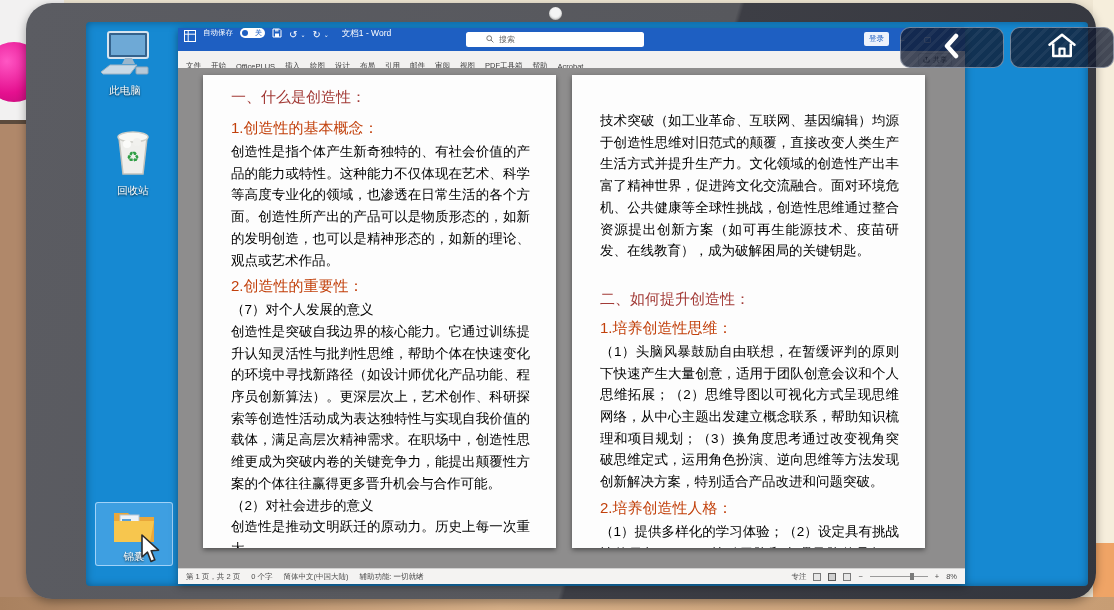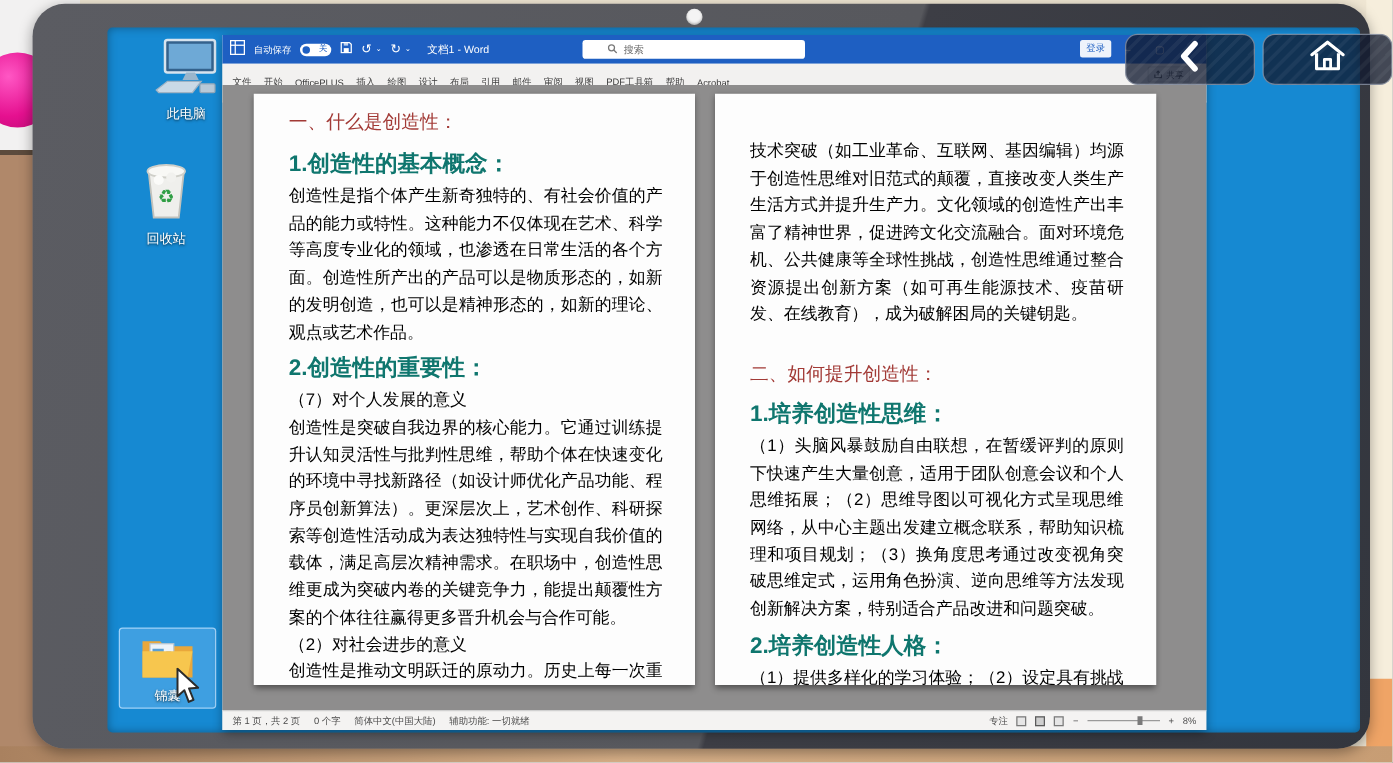--- a/index.html
+++ b/index.html
@@ -31,21 +31,21 @@
   
   .dicon{position:absolute;width:78px;display:flex;flex-direction:column;align-items:center;gap:3px;
      padding:3px 0 2px;border:1px solid transparent;border-radius:3px;cursor:default;}
   .dicon .dlabel{font-size:10.5px;color:#fff;text-shadow:0 1px 2px rgba(0,0,0,.75);line-height:1.1;}
   .dicon.selected{background:rgba(130,195,250,.38);border-color:rgba(195,228,255,.75);}
 
   
   .word-window{position:absolute;left:92px;top:6px;width:787px;height:556px;background:#fff;
      box-shadow:0 2px 8px rgba(0,0,0,.4);}
   .titlebar{position:absolute;left:0;top:0;width:787px;height:23px;background:#1e5fc2;
-     display:flex;align-items:center;gap:7px;padding:0 6px;color:#fff;}
+     display:flex;align-items:flex-start;gap:7px;padding:0 6px;color:#fff;}
   .titlebar .tb-label{font-size:7.5px;white-space:nowrap;}
   .toggle{width:25px;height:10px;border-radius:5px;background:#fff;position:relative;flex:0 0 auto;}
   .toggle .knob{position:absolute;left:2px;top:2px;width:6px;height:6px;border-radius:50%;background:#1e5fc2;}
   .toggle .tstate{position:absolute;right:3px;top:1px;font-size:7px;color:#1e5fc2;line-height:8px;}
   .qat{display:flex;align-items:center;gap:7px;font-size:10px;color:#fff;}
   .qat .caret{font-size:6px;margin-left:-4px;}
   .doc-title{font-size:8.5px;white-space:nowrap;margin-left:6px;}
   .search-box{position:absolute;left:288px;top:4px;width:178px;height:15px;background:#fff;border-radius:2.5px;
      display:flex;align-items:center;gap:5px;padding:0 20px;color:#666;font-size:8px;}
   .login-btn{position:absolute;left:686px;top:4px;height:14px;padding:0 5px;background:#eef3fb;
@@ -58,21 +58,21 @@
   .rtab{font-size:7.5px;color:#3c3c3c;white-space:nowrap;}
   .share-btn{position:absolute;left:740px;top:25px;height:13px;padding:0 4px;background:#e9e9e9;border:1px solid #d2d2d2;
      border-radius:2px;font-size:7px;color:#444;display:flex;align-items:center;gap:3px;}
 
   .docarea{position:absolute;left:0;top:40px;width:787px;height:500px;background:#8e8d8d;overflow:hidden;}
   .page{position:absolute;top:7px;width:353px;height:473px;background:#fdfdfd;
      box-shadow:0 2px 5px rgba(0,0,0,.45);padding:13px 26px 10px 28px;overflow:hidden;}
   .page.left{left:25px;} .page.right{left:394px;}
   .h-red{color:#a23a36;font-weight:normal;font-size:15px;margin:0 0 12px;}
   .h-red.mt{margin-top:28px;margin-bottom:10px;}
-  .h-sub{font-weight:bold;font-size:18px;color:#0f766e;margin:6px 0 3px;}
+  .h-sub{font-weight:normal;font-size:15px;color:#c2410c;margin:6px 0 3px;}
   .para,.pitem{font-size:13.5px;line-height:21.7px;color:#000000;margin:0;text-align:justify;}
   .pitem{text-align:left;}
   .page.right .para.first{margin-top:22px;}
 
   .statusbar{position:absolute;left:0;top:540px;width:787px;height:16px;background:#f4f3f2;
      border-top:1px solid #d0d0d0;display:flex;align-items:center;justify-content:space-between;
      padding:0 8px;font-size:7.5px;color:#4a4a4a;}
   .sb-left,.sb-right{display:flex;align-items:center;gap:11px;white-space:nowrap;}
   .sb-right{gap:7px;}
   .sb-ico{display:inline-block;width:8px;height:8px;border:1px solid #7a7a7a;background:#e6e6e6;}
@@ -102,21 +102,21 @@
   <div class="left-tan"></div>
   <div class="right-band"></div>
   <div class="right-orange"></div>
   <div class="bottom-strip"></div>
 
   <div class="tablet"></div>
   <div class="camera-dot"></div>
 
   <div class="screen">
 
-    <div class="dicon" style="left:24px;top:4px;">
+    <div class="dicon" style="left:0;top:4px;">
       <span>
         <svg width="54" height="48" viewBox="0 0 54 48">
           <rect x="10" y="2" width="40" height="26" rx="2" fill="#34628c" stroke="#d7e4ef" stroke-width="2"></rect>
           <rect x="13" y="5" width="34" height="20" fill="#6ea9d6"></rect>
           <path d="M27 28 l-3 6 h13 l-3 -6 z" fill="#9ab6cc"></path>
           <path d="M3 42 l9 -7 h27 l-7 9 H5 z" fill="#c9d9e6" stroke="#9fb3c4" stroke-width="1"></path>
           <rect x="38" y="37" width="12" height="7" rx="1" fill="#b7c9d8" stroke="#93a8ba" stroke-width="1"></rect>
         </svg>
       </span>
       <span class="dlabel">此电脑</span>

